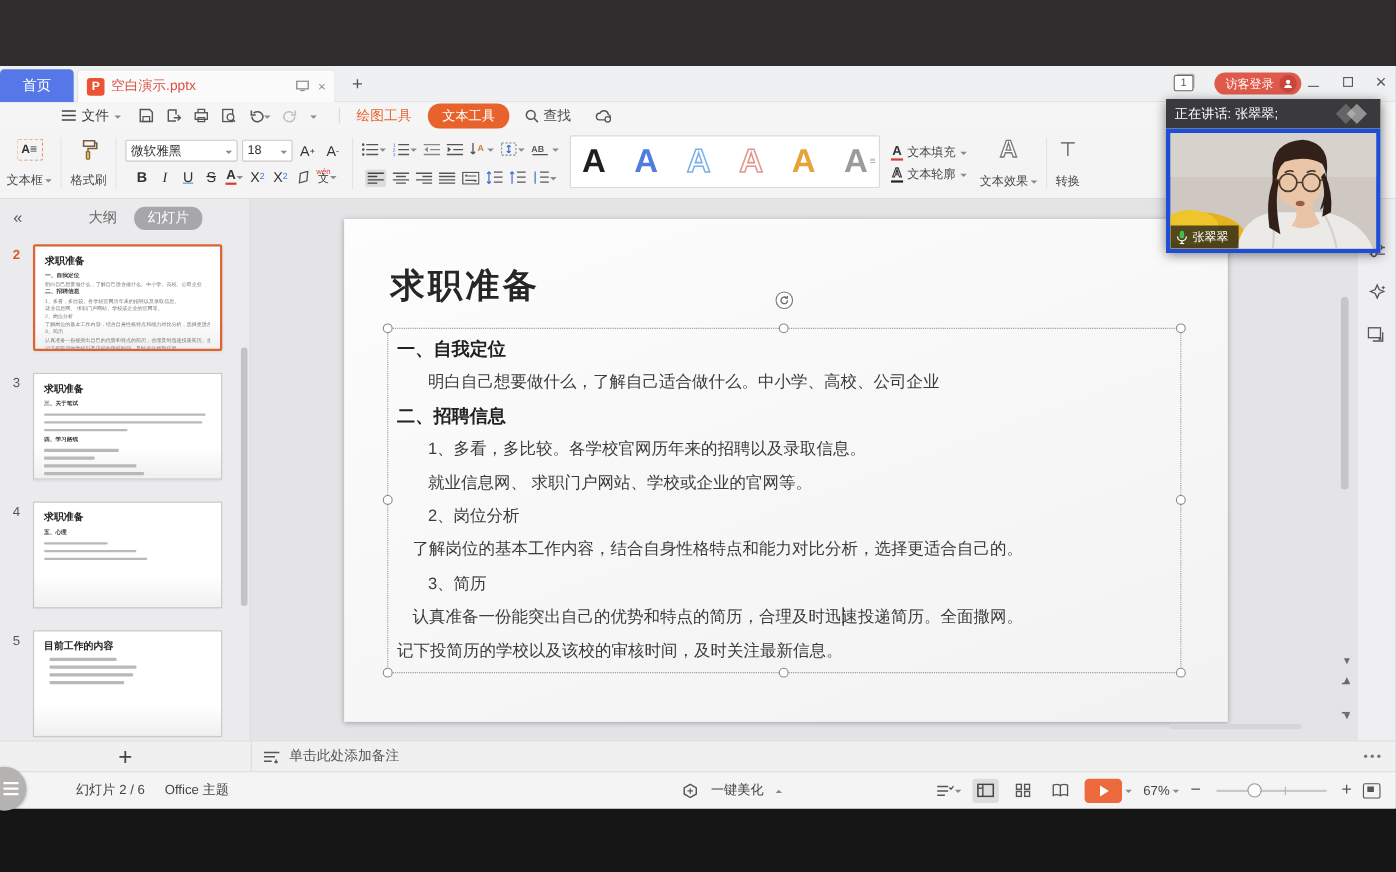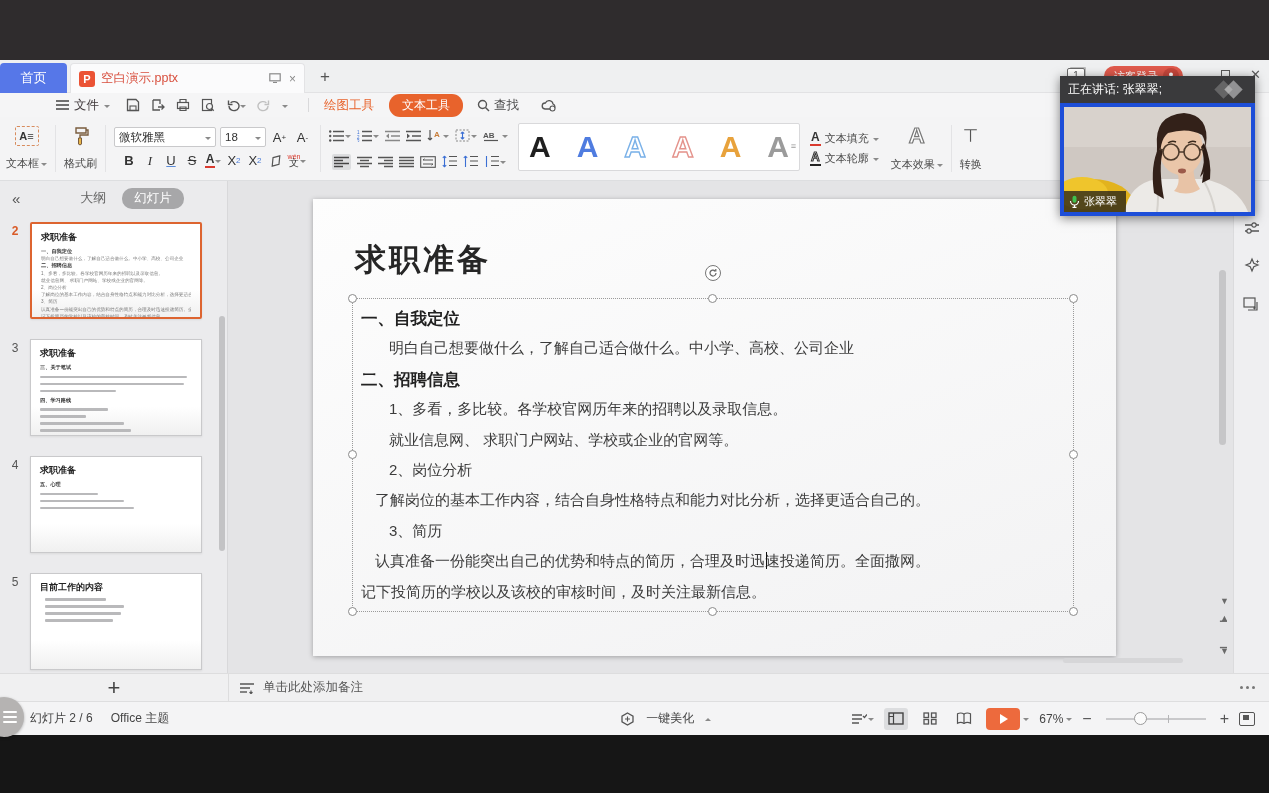--- a/index.html
+++ b/index.html
@@ -118,36 +118,36 @@
   .rail{position:relative;width:36px;background:#efeff1;border-left:1px solid #dbdbdd;display:flex;flex-direction:column;align-items:center;padding-top:40px;gap:22px;}
 
   
   .notesbar{position:relative;height:28px;background:#f0f0f1;border-top:1px solid #ddddde;display:flex;align-items:center;}
   .notesbar .nleft{width:228px;display:flex;justify-content:center;}
   .notesbar .ntext{flex:1;display:flex;align-items:center;gap:8px;font-size:12.5px;color:#555;border-left:1px solid #ddddde;height:100%;padding-left:10px;}
   .dots3{display:flex;gap:3px;margin-right:14px;}
   .dots3 i{width:3px;height:3px;border-radius:50%;background:#777;}
 
   
-  .statusbar{position:relative;height:34px;background:#f4f4f5;border-top:1px solid #dededf;display:flex;align-items:center;font-size:12px;color:#444;}
+  .statusbar{position:relative;height:34px;background:#f4f4f5;border-top:1px solid #dededf;display:flex;align-items:center;font-size:12px;color:#444;padding-left:39px;}
   .st-left{display:flex;align-items:center;gap:18px;padding-left:30px;}
   .st-right{position:absolute;right:0;top:0;height:100%;display:flex;align-items:center;gap:10px;padding-right:14px;}
   .beautify{display:flex;align-items:center;gap:11px;margin-right:130px;}
   .viewbtn{width:24px;height:22px;display:flex;align-items:center;justify-content:center;border-radius:3px;}
   .viewbtn.sel{background:#dcdddf;}
   .playpill{width:34px;height:22px;background:#ed6a3d;border-radius:4px;display:flex;align-items:center;justify-content:center;}
   .ptri{width:0;height:0;border-left:8px solid #fff;border-top:5px solid transparent;border-bottom:5px solid transparent;margin-left:2px;}
   .ztrack{position:relative;width:100px;height:2px;background:#c9c9cb;margin:0 4px;}
   .zknob{position:absolute;left:28px;top:-6px;width:13px;height:13px;border-radius:50%;background:#fbfbfb;border:1.5px solid #9a9a9a;}
   .ztick{position:absolute;left:62px;top:-3px;width:1.5px;height:8px;background:#b5b5b7;}
   .fitbox{width:16px;height:14px;border:1.5px solid #555;border-radius:2px;position:relative;}
   .fitbox:before{content:"";position:absolute;left:3px;top:2.5px;width:6px;height:5px;background:#555;}
 
   
-  .vid{position:absolute;left:1060px;top:76px;width:195px;box-shadow:0 2px 10px rgba(0,0,0,.5);z-index:50;}
+  .vid{position:absolute;left:1060px;top:90px;width:195px;box-shadow:0 2px 10px rgba(0,0,0,.5);z-index:50;}
   .vhead{height:27px;background:#3a3a3c;color:#fff;font-size:12px;display:flex;align-items:center;padding:0 8px;position:relative;}
   .vlogo{position:absolute;right:6px;top:4px;width:40px;height:20px;}
   .vlogo i{position:absolute;width:13px;height:13px;transform:rotate(45deg);}
   .vlogo i.l1{left:8px;top:3px;background:rgba(255,255,255,.22);}
   .vlogo i.l2{left:18px;top:3px;background:rgba(255,255,255,.45);}
   .vbody{position:relative;height:113px;background:#cbc4be;border:4px solid #1d4ed8;overflow:hidden;}
   .nametag{position:absolute;left:0;bottom:0;background:rgba(22,22,22,.72);color:#fff;font-size:11px;
     display:flex;align-items:center;gap:4px;padding:3px 9px 3px 5px;}
 
   

